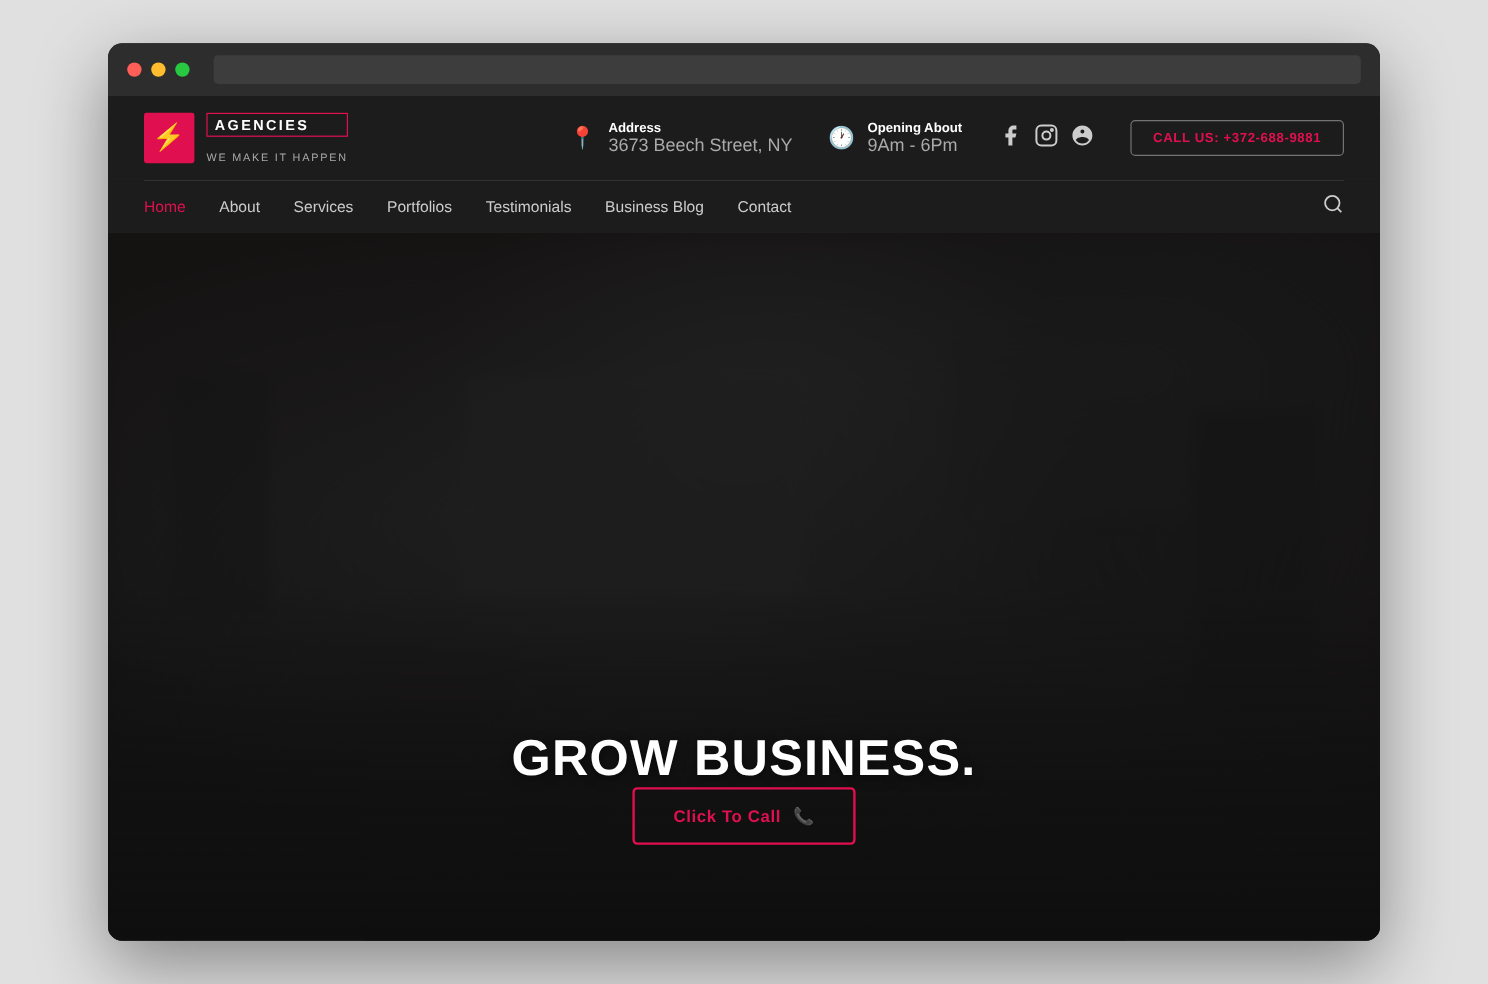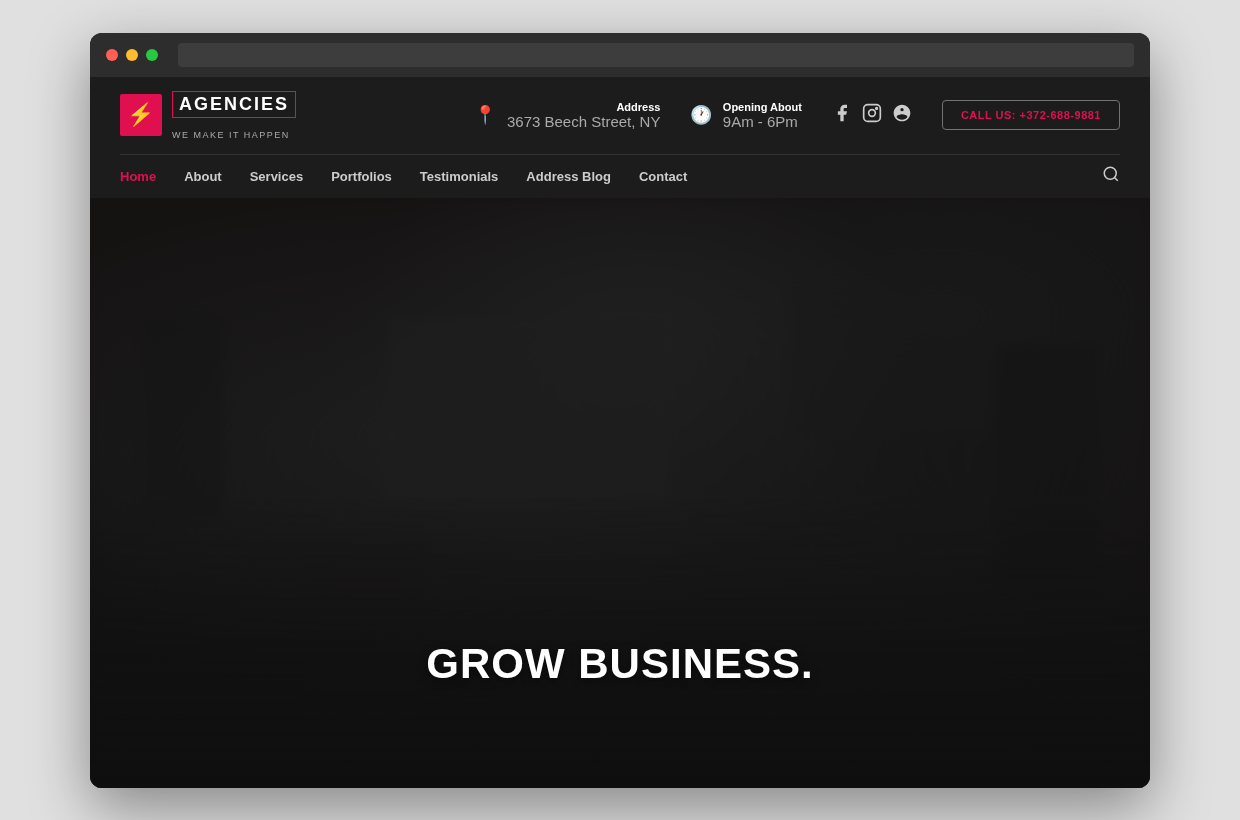--- a/index.html
+++ b/index.html
@@ -72,21 +72,21 @@
     .logo-bolt {
       color: white;
       font-size: 22px;
     }
     .logo-text-area {
       display: flex;
       flex-direction: column;
     }
     .logo-name {
       color: white;
-      font-size: 18px;
+      font-size: 12px;
       font-weight: 700;
       letter-spacing: 2px;
       border: 1px solid #e01050;
       padding: 2px 6px;
     }
     .logo-tagline {
       color: #aaa;
       font-size: 9px;
       letter-spacing: 1.5px;
       margin-top: 12px;
@@ -106,21 +106,20 @@
       font-size: 18px;
     }
     .info-text-group {
       display: flex;
       flex-direction: column;
     }
     .info-label {
       color: white;
       font-size: 11px;
       font-weight: 700;
-      text-align: right;
     }
     .info-value {
       color: #aaa;
       font-size: 15px;
     }
     .social-icons {
       display: flex;
       align-items: center;
       gap: 10px;
     }
@@ -151,21 +150,21 @@
     }
     .nav-links {
       display: flex;
       align-items: center;
       gap: 28px;
       padding: 14px 0;
     }
     .nav-link {
       color: #ccc;
       font-size: 13px;
-      font-weight: 700;
+      font-weight: 400;
       cursor: pointer;
       text-decoration: none;
     }
     .nav-link.active {
       color: #e01050;
     }
     .nav-search {
       color: #ccc;
       font-size: 18px;
       cursor: pointer;
@@ -273,21 +272,20 @@
       position: relative;
       z-index: 2;
       text-align: center;
       max-width: 600px;
     }
     .hero-title {
       color: white;
       font-size: 42px;
       font-weight: 900;
       letter-spacing: 1px;
-      margin-bottom: 20px;
       text-shadow: 0 2px 10px rgba(0,0,0,0.5);
     }
     .hero-subtitle {
       color: #ccc;
       font-size: 14px;
       line-height: 1.7;
       margin-bottom: 36px;
       max-width: 480px;
       margin-left: auto;
       margin-right: auto;
@@ -376,21 +374,21 @@
       </div>
     </div>
 
     <div class="nav-bar">
       <nav class="nav-links">
         <a class="nav-link active">Home</a>
         <a class="nav-link">About</a>
         <a class="nav-link">Services</a>
         <a class="nav-link">Portfolios</a>
         <a class="nav-link">Testimonials</a>
-        <a class="nav-link">Address Blog</a>
+        <a class="nav-link">Business Blog</a>
         <a class="nav-link">Contact</a>
       </nav>
       <span class="nav-search">
         <svg width="18" height="18" viewBox="0 0 24 24" fill="none" stroke="#ccc" stroke-width="2">
           <circle cx="11" cy="11" r="8"></circle>
           <line x1="21" y1="21" x2="16.65" y2="16.65"></line>
         </svg>
       </span>
     </div>
 
@@ -400,17 +398,21 @@
         <div class="office-shape-1"></div>
         <div class="office-shape-2"></div>
         <div class="office-shape-3"></div>
         <div class="office-shape-4"></div>
         <div class="office-shape-5"></div>
       </div>
       <div class="hero-bg"></div>
 
       <div class="hero-content">
         <h1 class="hero-title">GROW BUSINESS.</h1>
+        <button class="hero-cta">
+          <span>Click To Call</span>
+          <span>📞</span>
+        </button>
       </div>
     </div>
 
   </div>
 </div>
 
 </body></html>

